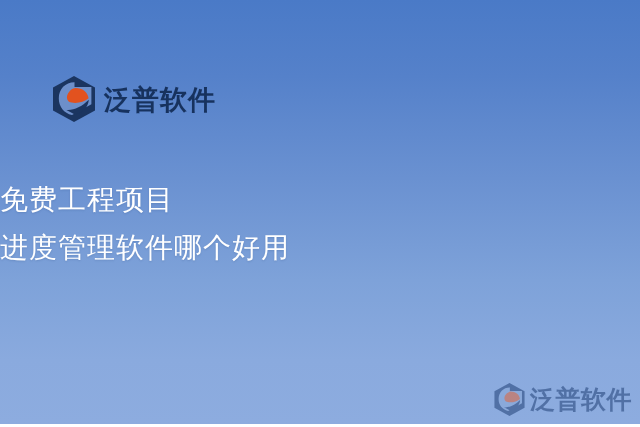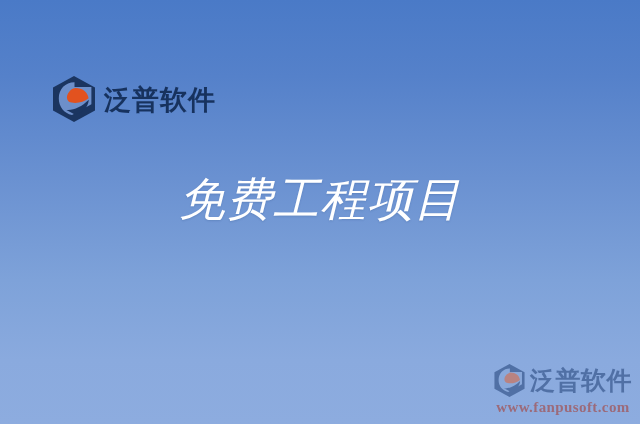--- a/index.html
+++ b/index.html
@@ -70,29 +70,28 @@
     margin-top: 3px;
     white-space: nowrap;
   }
 
   
   .headline {
     position: absolute;
     left: 0;
     right: 0;
     top: 176px;
-    text-align: center;
+    text-align: left;
     font-family: "Liberation Serif", "DejaVu Serif", serif;
     color: #ffffff;
-    font-size: 46px;
+    font-size: 28px;
     line-height: 48px;
     font-weight: 400;
     letter-spacing: 1px;
     text-shadow: 0 1px 2px rgba(30, 60, 110, 0.18);
-    font-style: italic;
   }
 
   .headline-line {
     display: block;
     white-space: nowrap;
   }
 
   
   .watermark {
     position: absolute;
@@ -166,20 +165,21 @@
       </svg>
     </span>
 
     <span class="brand-text">
       <span class="brand-cn">泛普软件</span>
     </span>
   </div>
 
   <div class="headline">
     <span class="headline-line">免费工程项目</span>
+    <span class="headline-line">进度管理软件哪个好用</span>
   </div>
 
   <div class="watermark">
     <div class="watermark-row">
 
       <span class="watermark-mark-wrap">
         <svg class="watermark-mark" viewBox="0 0 42 46" xmlns="http://www.w3.org/2000/svg" aria-hidden="true">
           <path d="M21 0 L42 11.5 L42 34.5 L21 46 L0 34.5 L0 11.5 Z" fill="#2a4a80"></path>
           <path d="M21.5 6.2 C12.2 6.2 5.8 13.0 5.8 22.4 C5.8 30.7 10.9 37.0 19.0 39.0
                    L38.4 28.2 L38.4 11.0 L21.5 11.0 Z" fill="#8aa8d8"></path>
@@ -187,16 +187,15 @@
                    C16.6 26.3 15.1 25.3 14.4 23.7 C13.2 20.9 14.3 17.6 17.0 14.8
                    C18.7 13.0 20.6 12.0 22.6 12.0 Z" fill="#d96a45"></path>
           <path d="M35.8 23.8 C35.2 31.5 29.6 37.2 21.8 38.4 L13.4 33.9
                    C20.6 34.6 28.3 31.1 35.8 23.8 Z" fill="#2a4a80"></path>
         </svg>
       </span>
 
       <span class="watermark-cn">泛普软件</span>
     </div>
 
-    <div class="watermark-url">www.fanpusoft.com</div>
   </div>
 
 </div>
 
 </body></html>

